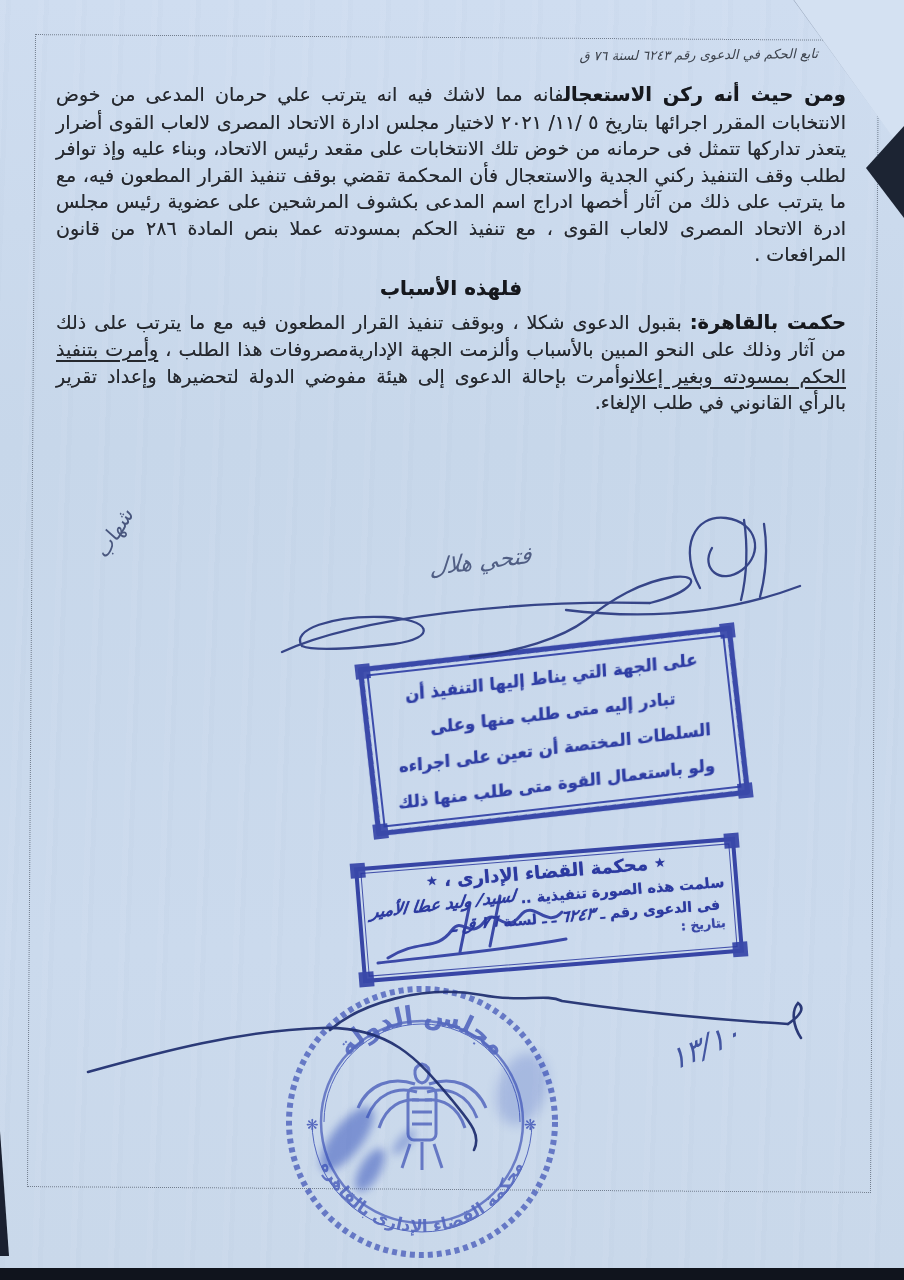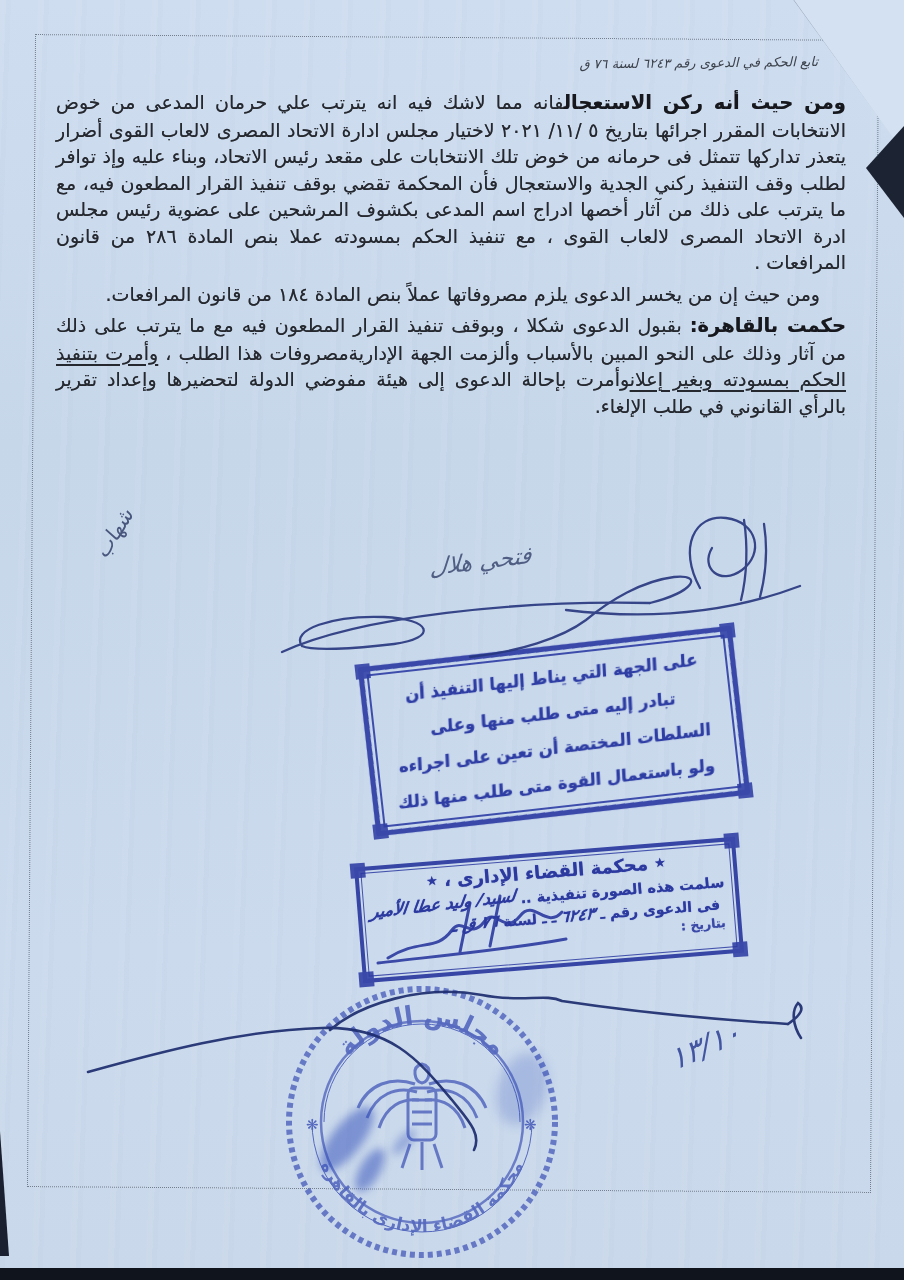--- a/index.html
+++ b/index.html
@@ -17,21 +17,21 @@
        background:linear-gradient(120deg,#e2ebf7 20%,#d4e1f2 70%);}
   .fold-dark{position:absolute;top:0;left:0;width:904px;height:240px;pointer-events:none;
        clip-path:polygon(904px 126px,904px 218px,866px 168px);background:#1c2433;}
   .fold-shadow{position:absolute;top:-2px;left:792px;width:3px;height:194px;
        transform-origin:top left;transform:rotate(-36deg);
        background:linear-gradient(180deg,rgba(60,75,100,.45),rgba(60,75,100,.12));}
   .frame{position:absolute;left:31px;top:37px;right:29px;bottom:78px;
        border:1px dotted #727d8d;transform:rotate(.4deg);}
   .bottom-band{position:absolute;left:0;right:0;bottom:0;height:12px;background:#10141d;}
 
-  .content{position:absolute;right:58px;left:56px;top:56px;direction:rtl;color:#25282e;}
+  .content{position:absolute;right:58px;left:56px;top:48px;direction:rtl;color:#25282e;}
   .hnote{font-family:"DejaVu Serif","Liberation Serif",serif;font-style:italic;font-size:13px;
        color:#3c424c;text-align:right;padding-left:40px;margin:2px 28px 16px 0;transform:rotate(-.6deg);}
   p.b{font-size:19px;line-height:26.5px;text-align:justify;margin:0 0 5px 0;
        text-shadow:0 0 .4px rgba(30,33,40,.6);}
   p.b .lead{font-weight:bold;font-size:19.5px;color:#16181d;}
   .indent{text-indent:26px;}
   .reasons{font-weight:bold;text-align:center;font-size:20px;color:#16181d;margin:8px 0 9px 0;
        text-shadow:0 0 .5px rgba(20,22,28,.7);}
   .ul{ text-decoration:underline;text-underline-offset:4px;text-decoration-thickness:1.5px;}
 
@@ -85,21 +85,21 @@
 </head>
 <body>
 
 <div class="paper">
   <div class="streaks"></div>
   <div class="frame"></div>
 
   <div class="content">
     <div class="hnote">تابع الحكم في الدعوى رقم ٦٢٤٣ لسنة ٧٦ ق</div>
     <p class="b"><span class="lead">ومن حيث أنه ركن الاستعجال</span><span>فانه مما لاشك فيه انه يترتب علي حرمان المدعى من خوض الانتخابات المقرر اجرائها بتاريخ ٥ /١١/ ٢٠٢١ لاختيار مجلس ادارة الاتحاد المصرى لالعاب القوى  أضرار يتعذر تداركها تتمثل فى حرمانه من خوض  تلك الانتخابات على مقعد رئيس الاتحاد، وبناء عليه وإذ توافر لطلب وقف التنفيذ ركني الجدية والاستعجال فأن المحكمة تقضي بوقف تنفيذ القرار المطعون فيه، مع ما يترتب على ذلك من آثار أخصها ادراج اسم المدعى بكشوف المرشحين على عضوية رئيس مجلس ادرة الاتحاد المصرى لالعاب القوى ، مع تنفيذ الحكم بمسودته عملا بنص المادة ٢٨٦ من قانون المرافعات .</span></p>
-    <p class="b indent"><span>ومن حيث إن من يخسر الدعوى يلزم مصروفاتها عملاً بنص المادة ١٨٤ من قانون المرافعات.</span></p>
+    <div class="reasons">فلهذه الأسباب</div>
     <p class="b"><span class="lead">حكمت بالقاهرة:</span><span> بقبول الدعوى شكلا ، وبوقف تنفيذ القرار المطعون فيه مع ما يترتب على ذلك من آثار وذلك على النحو المبين بالأسباب وألزمت الجهة الإداريةمصروفات هذا الطلب ، </span><span class="ul">وأمرت بتنفيذ الحكم بمسودته وبغير إعلان</span><span>وأمرت بإحالة الدعوى إلى هيئة مفوضي الدولة لتحضيرها وإعداد تقرير بالرأي القانوني في طلب الإلغاء.</span></p>
   </div>
 
   <div class="sig-text sig-left">شهاب</div>
   <div class="sig-text sig-center">فتحي هلال</div>
 
   <div class="stamp1">
     <div class="outer">
       <div class="corner c-tl"></div>
       <div class="corner c-tr"></div>

